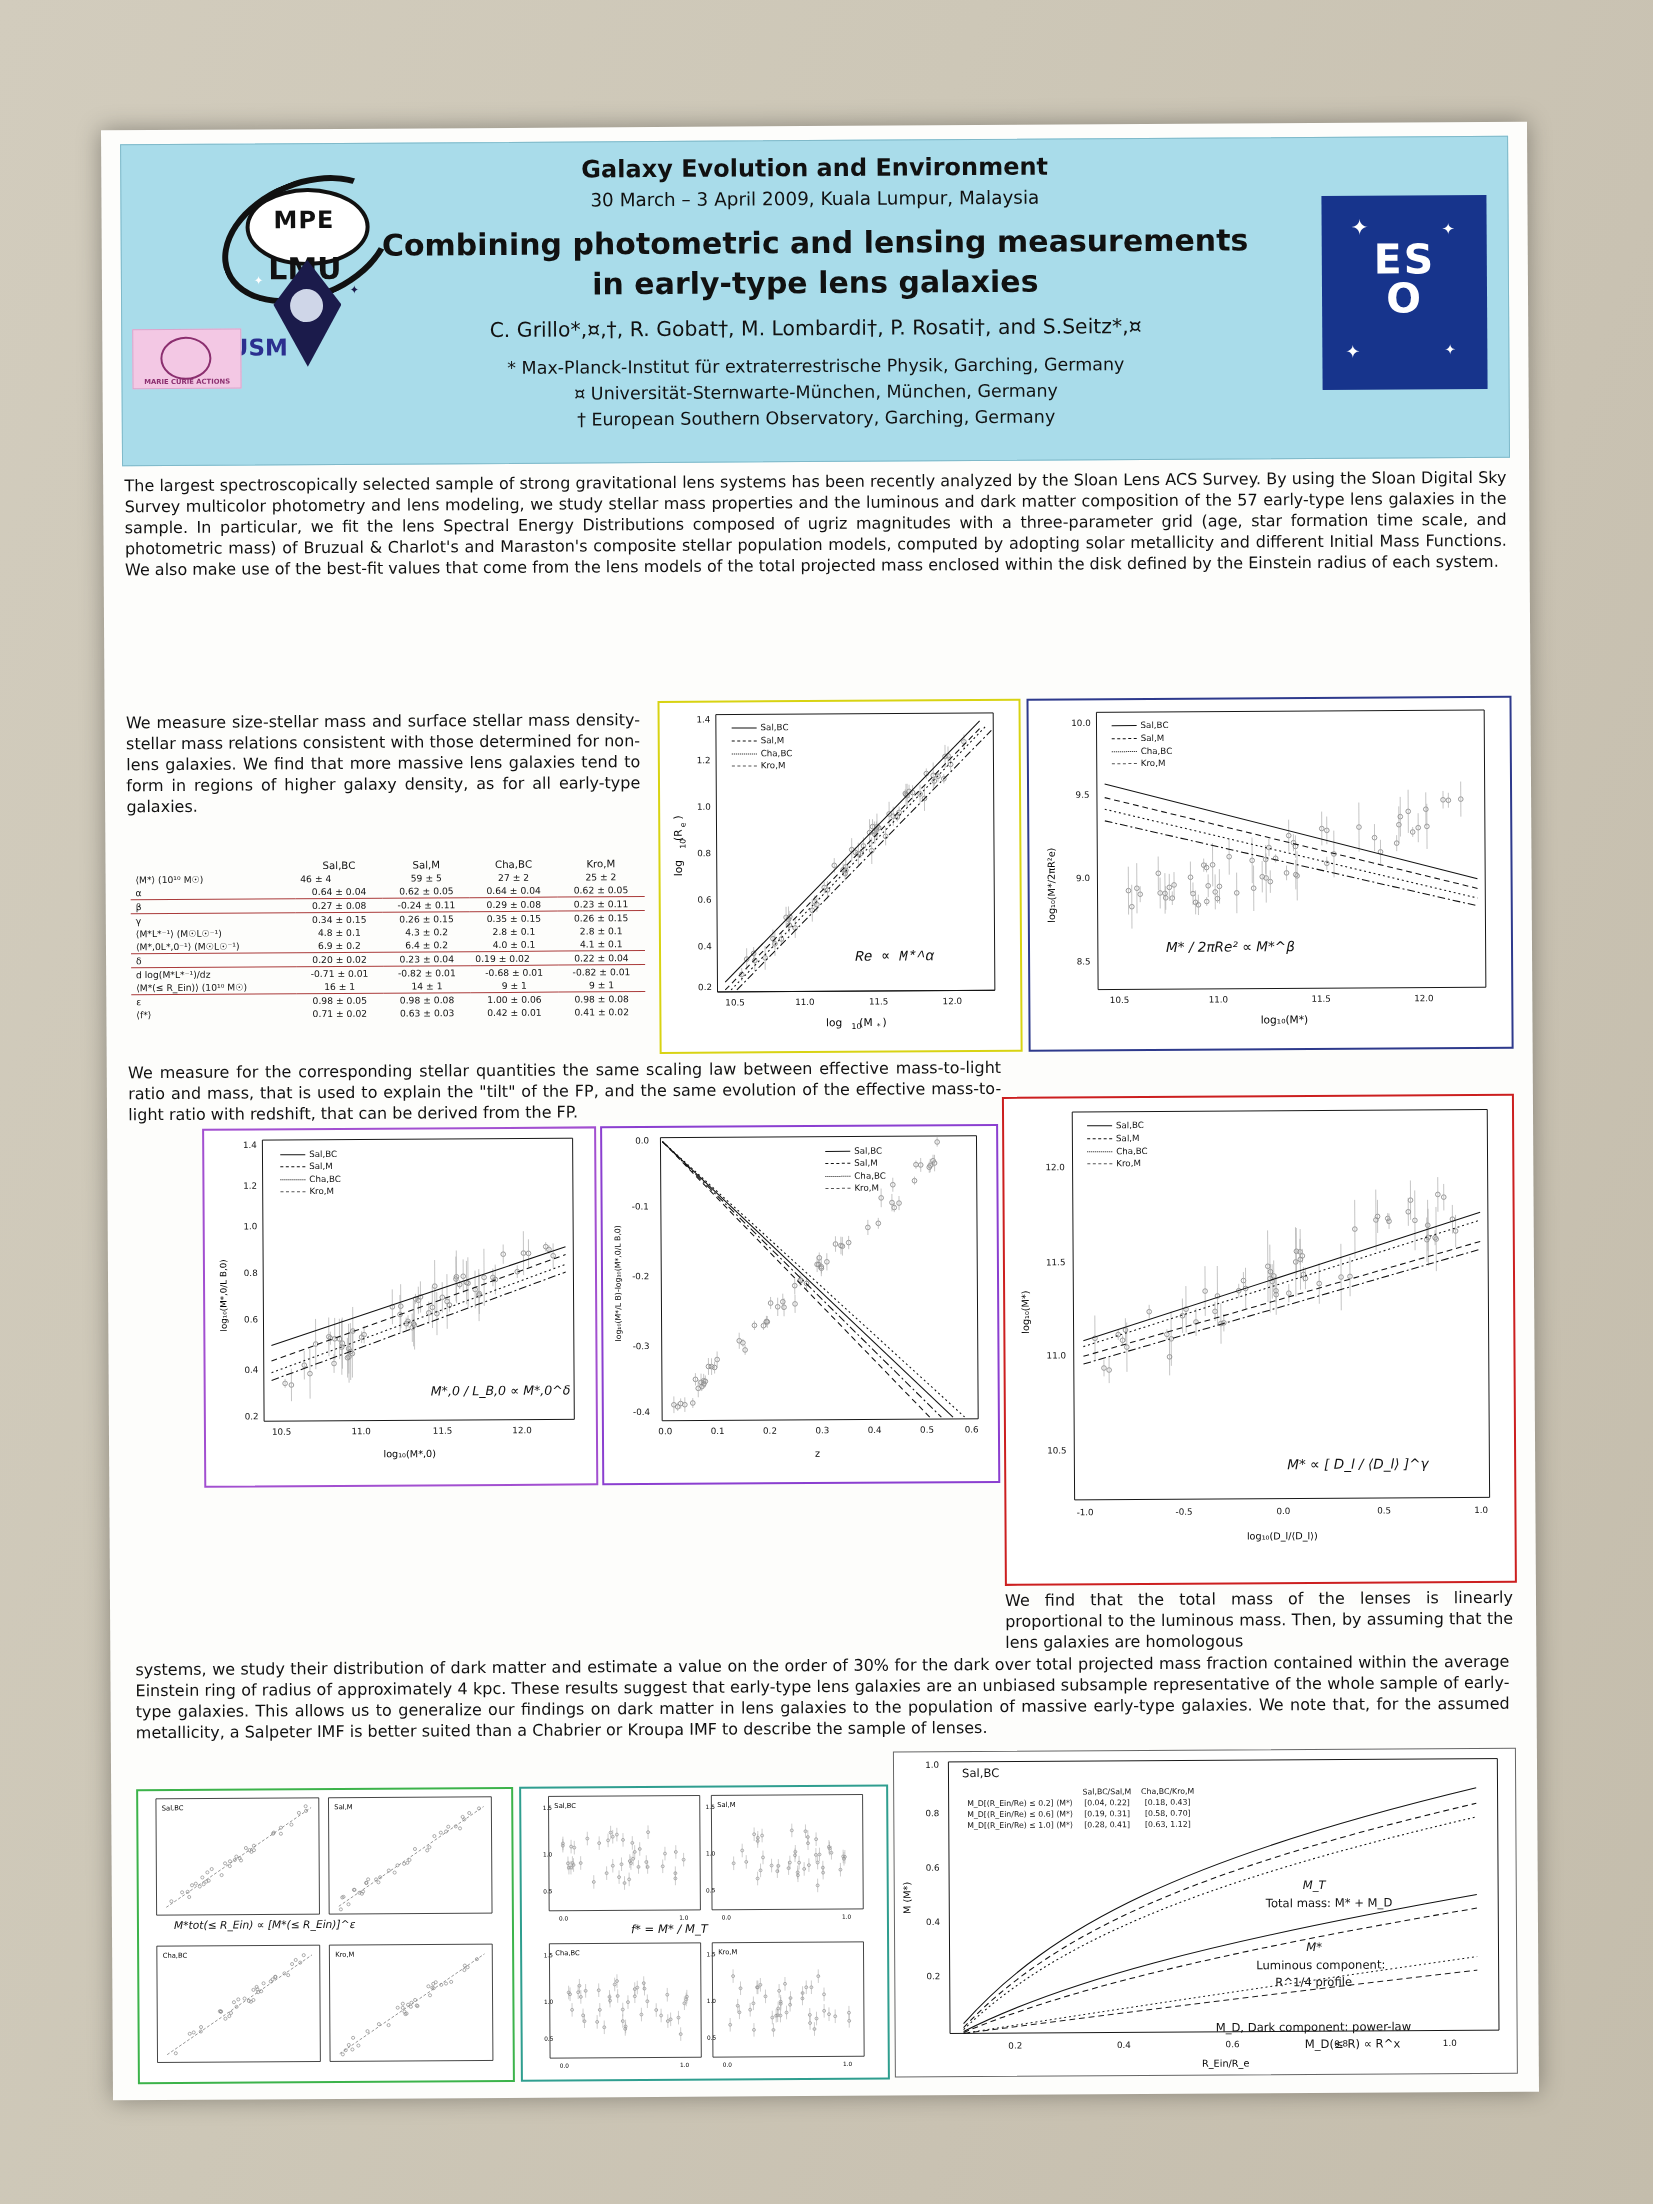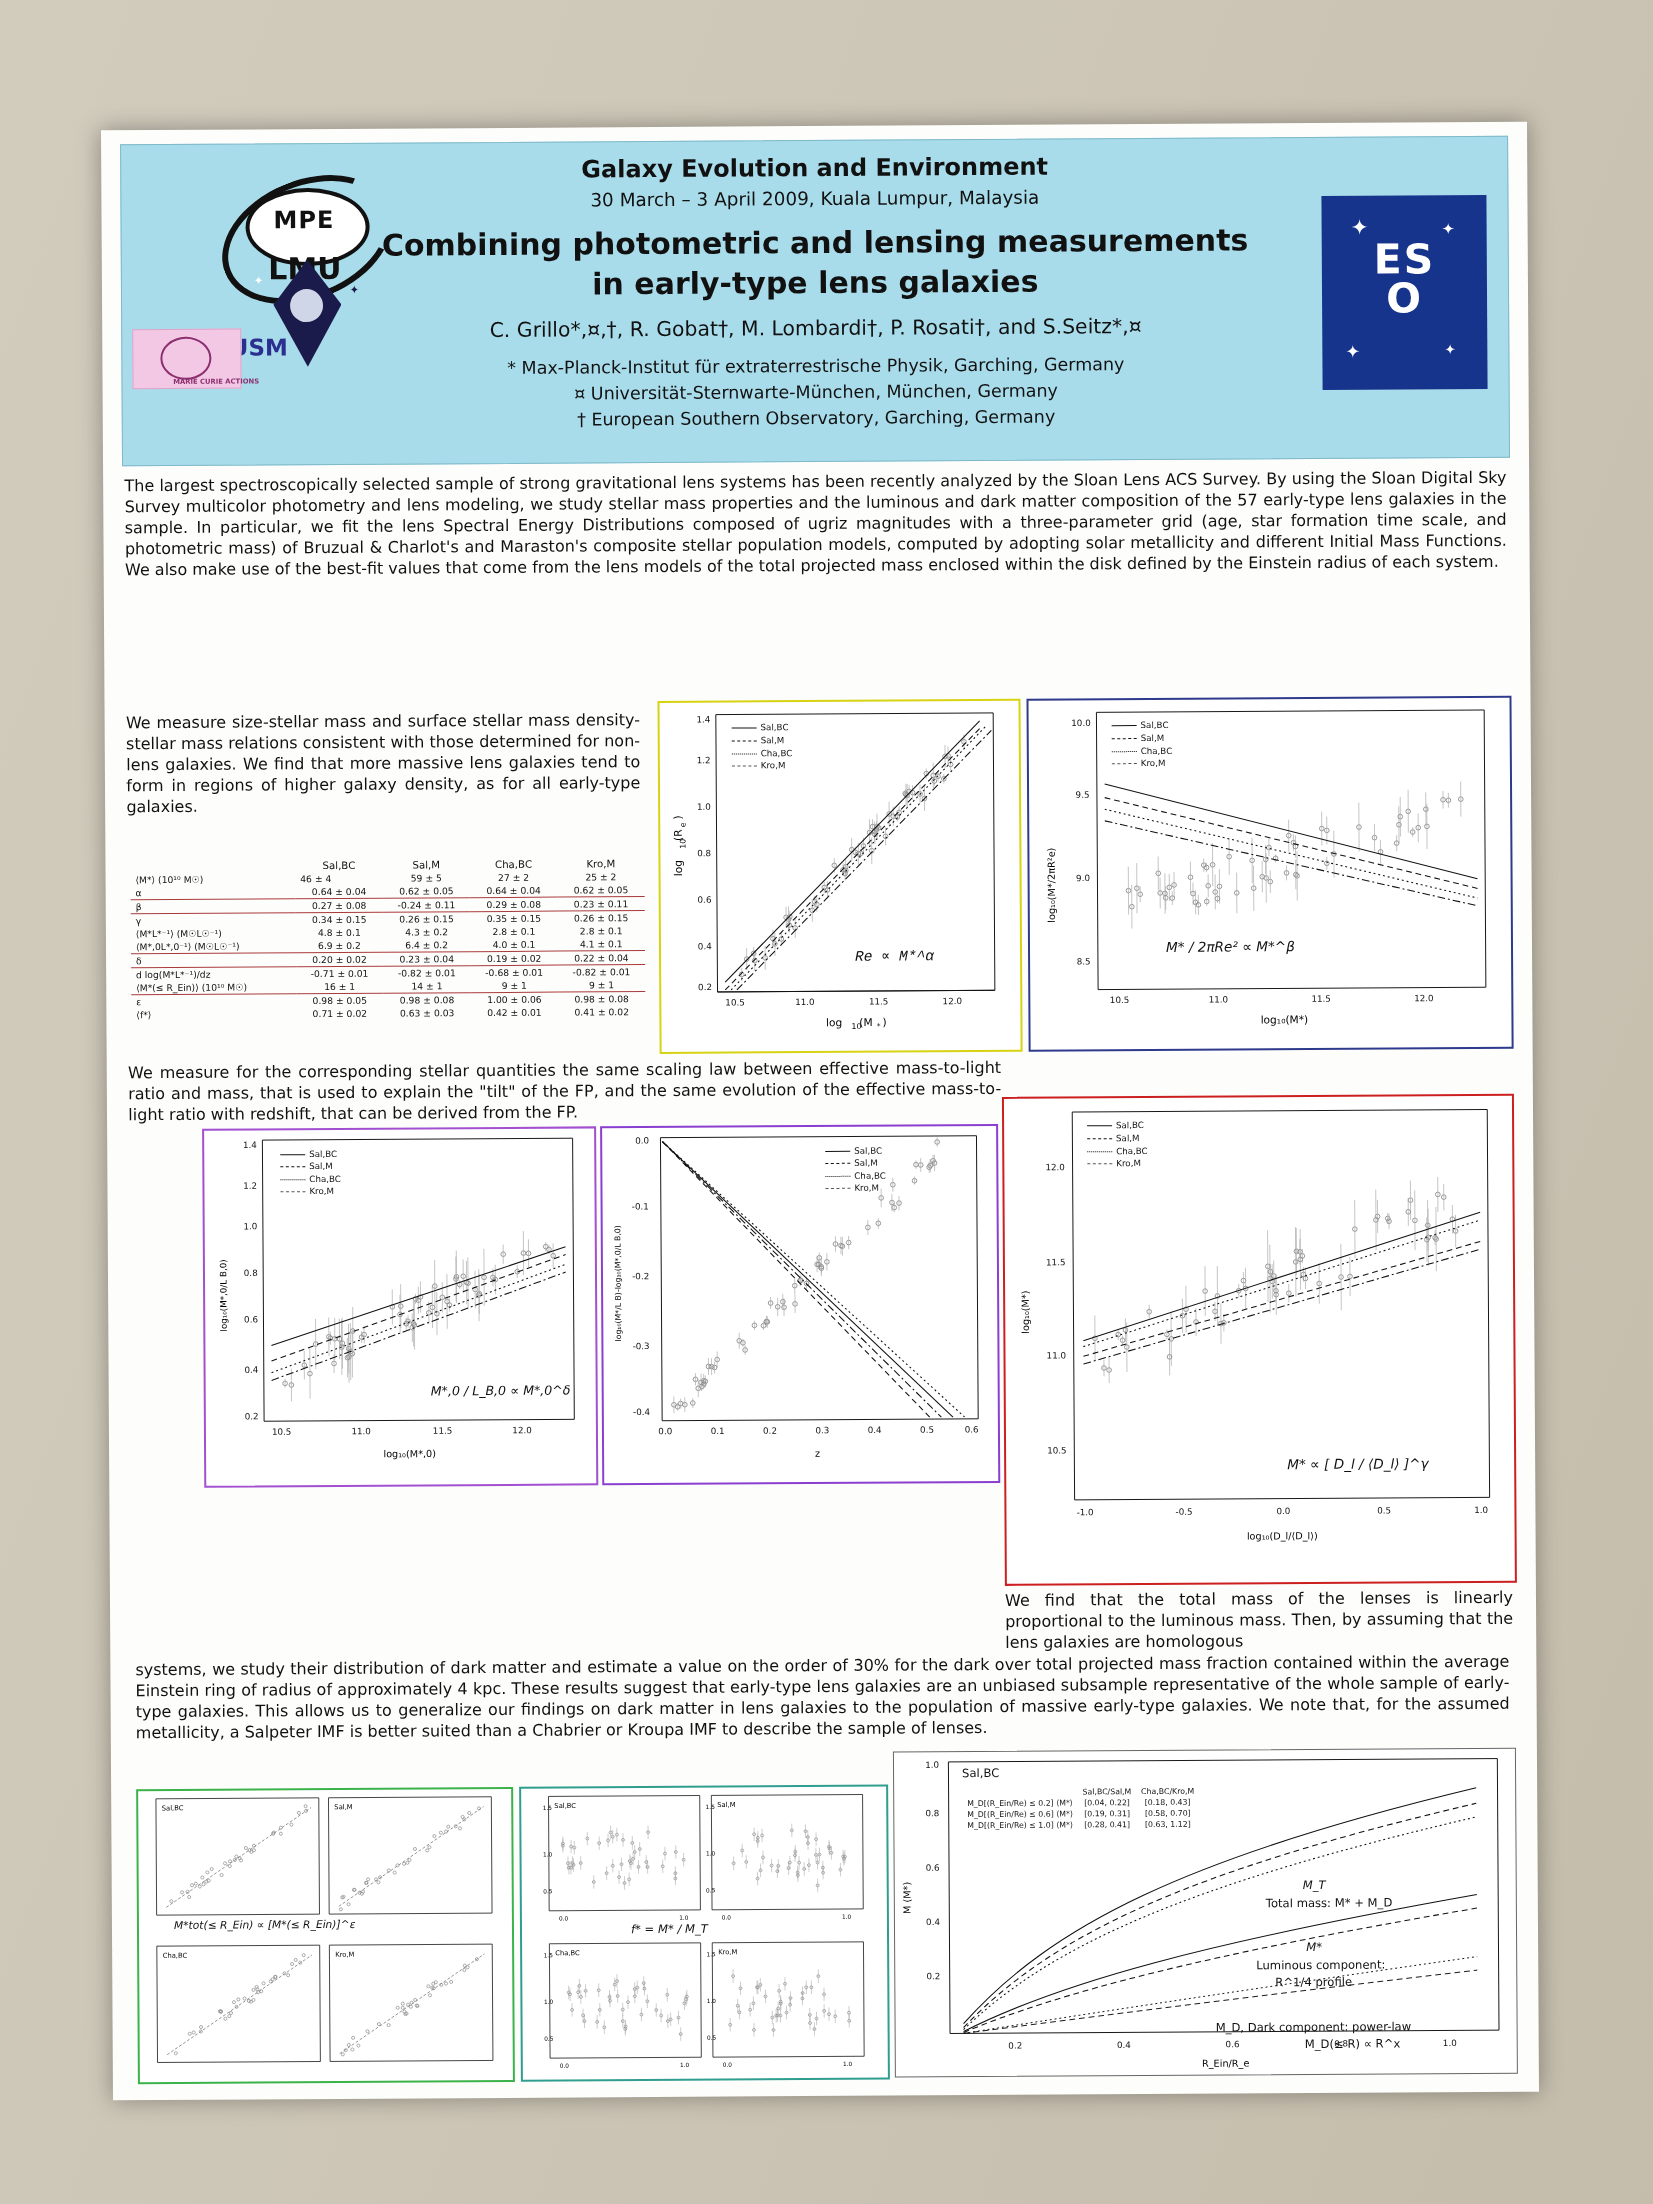--- a/index.html
+++ b/index.html
@@ -50,21 +50,21 @@
     clip-path:polygon(50% 0,100% 42%,50% 100%,0 42%);}
   .usm .moon{position:absolute;left:56px;top:29px;width:33px;height:33px;border-radius:50%;
     background:#cfd6e8;}
   .usm-txt{position:absolute;left:107px;top:190px;font-weight:bold;font-size:23px;color:#2b2f8f;}
   .star{position:absolute;color:#fff;font-size:11.6px;}
   .actions{position:absolute;left:9.7px;top:184px;width:107px;height:58px;background:#f3c8e4;
     border:1px solid #d9a5cc;}
   .actions .circ{position:absolute;left:27px;top:7.8px;width:47px;height:39px;border:2.9px solid #8b2f6f;
     border-radius:50%;}
   .actions .lab{position:absolute;left:0;bottom:1.9px;width:100%;text-align:center;font-size:6.8px;
-    color:#8b2f6f;font-weight:bold;padding-left:29px;}
+    color:#8b2f6f;font-weight:bold;}
   
   .eso{position:absolute;right:21.3px;top:58px;width:165px;height:194px;background:#17348c;}
   .eso .etxt{position:absolute;left:0;top:45px;width:100%;text-align:center;color:#fff;
     font-size:41px;font-weight:bold;line-height:.95;letter-spacing:1.9px;}
 
   
   .para{position:absolute;font-size:16px;line-height:1.32;color:#111;text-align:justify;}
 
   
   .panel{position:absolute;background:#fff;}
@@ -205,21 +205,21 @@
               <td style="font-size: 9.2px;">⟨M*,0L*,0⁻¹⟩ (M☉L☉⁻¹)</td>
               <td style="text-align: center; font-size: 9.2px;">6.9 ± 0.2</td>
               <td style="text-align: center; font-size: 9.2px;">6.4 ± 0.2</td>
               <td style="text-align: center; font-size: 9.2px;">4.0 ± 0.1</td>
               <td style="text-align: center; font-size: 9.2px;">4.1 ± 0.1</td>
             </tr>
             <tr style="border-top: 1px solid rgb(170, 59, 59);">
               <td style="font-size: 9.2px;">δ</td>
               <td style="text-align: center; font-size: 9.2px;">0.20 ± 0.02</td>
               <td style="text-align: center; font-size: 9.2px;">0.23 ± 0.04</td>
-              <td style="text-align: center; font-size: 9.2px;">0.19 ± 0.02</td>
+              <td style="text-align: left; font-size: 9.2px;">0.19 ± 0.02</td>
               <td style="text-align: center; font-size: 9.2px;">0.22 ± 0.04</td>
             </tr>
             <tr style="border-top: 1px solid rgb(170, 59, 59);">
               <td style="font-size: 9.2px;">d log(M*L*⁻¹)/dz</td>
               <td style="text-align: center; font-size: 9.2px;">-0.71 ± 0.01</td>
               <td style="text-align: center; font-size: 9.2px;">-0.82 ± 0.01</td>
               <td style="text-align: center; font-size: 9.2px;">-0.68 ± 0.01</td>
               <td style="text-align: center; font-size: 9.2px;">-0.82 ± 0.01</td>
             </tr>
             <tr>

